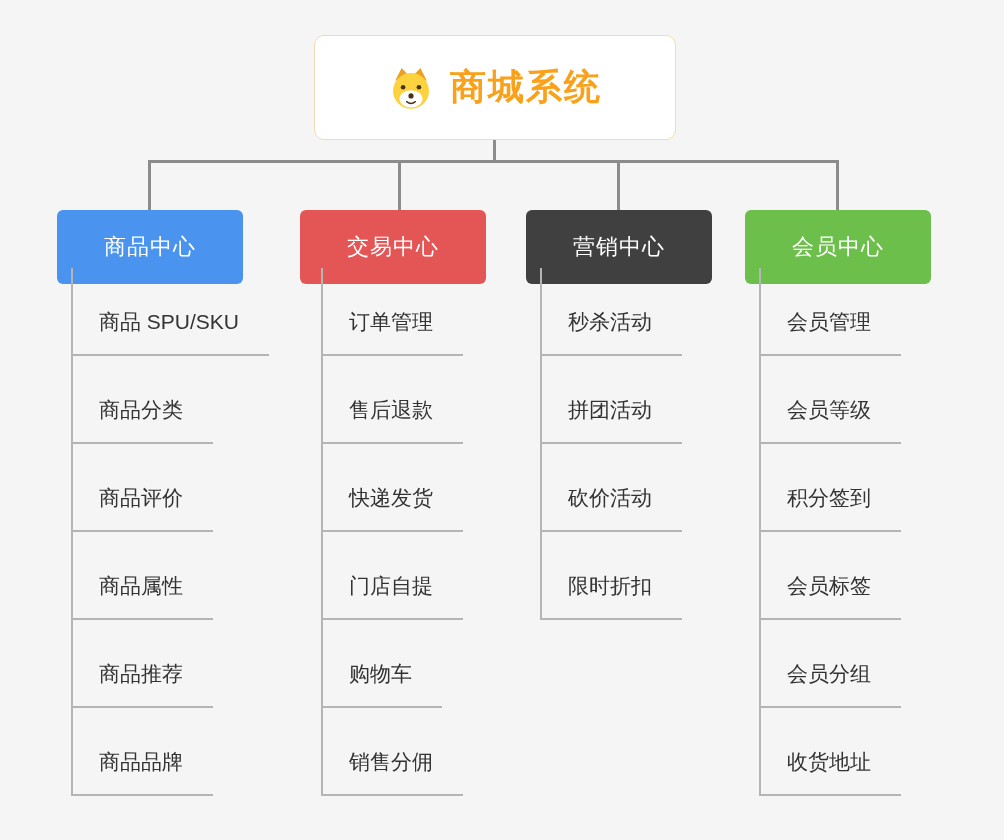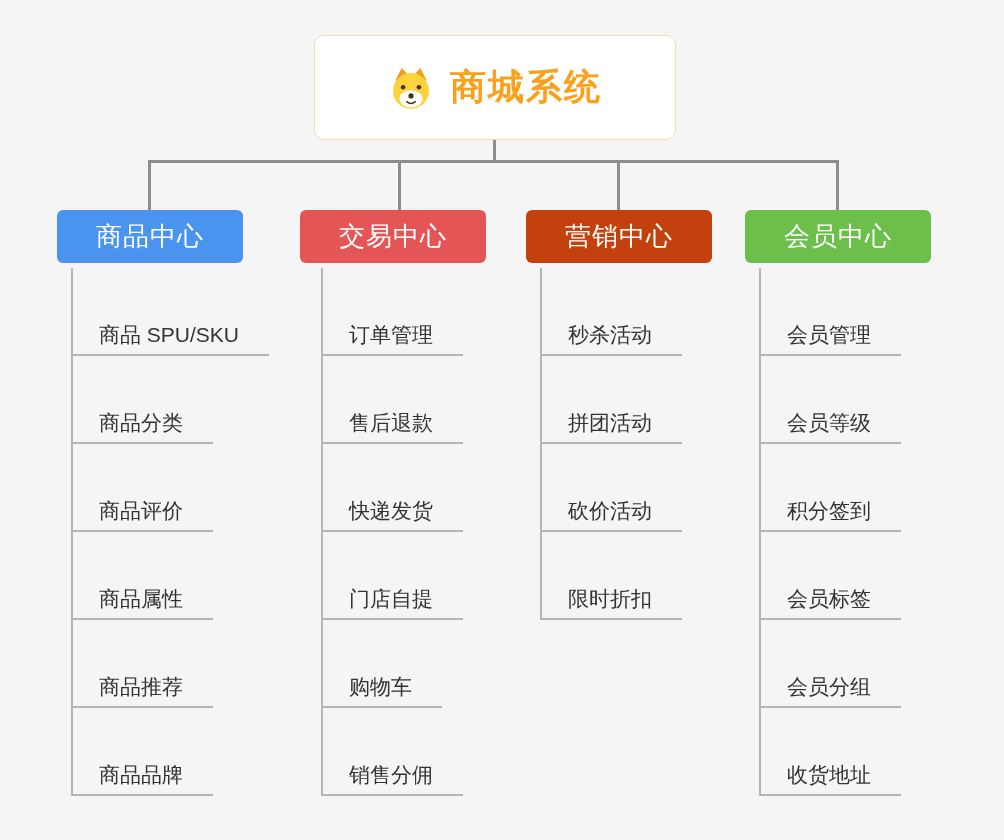--- a/index.html
+++ b/index.html
@@ -16,38 +16,38 @@
     box-sizing:border-box;
   }
   .root-title{
     font-size:36px;font-weight:600;color:#f9a11b;letter-spacing:2px;
   }
   .dog-icon{width:46px;height:46px;display:block;}
   
   .line{position:absolute;background:#8c8c8c;}
   
   .branch-box{
-    position:absolute;top:210px;width:186px;height:53px;border-radius:6px;
+    position:absolute;top:210px;width:186px;height:74px;border-radius:6px;
     display:flex;align-items:center;justify-content:center;
-    color:#ffffff;font-size:26px;letter-spacing:1px;
+    color:#ffffff;font-size:22px;letter-spacing:1px;
     box-sizing:border-box;
   }
   
   .child-column{
     position:absolute;top:268px;
     border-left:2px solid #b5b5b5;
   }
   .child{
     height:88px;display:flex;flex-direction:column;justify-content:flex-end;
     align-items:flex-start;
   }
   .child-label{
     display:inline-block;
     border-bottom:2px solid #b5b5b5;
-    padding:0 30px 5px 26px;
+    padding:0 30px 18px 26px;
     font-size:21px;color:#333333;
     white-space:nowrap;
     margin-top:28px;
   }
 </style>
 </head>
 <body>
 
 <div class="root-node">
   <svg class="dog-icon" viewBox="0 0 64 64" aria-hidden="true">
@@ -69,21 +69,21 @@
 <div class="line" style="left:398px;top:160px;width:3px;height:50px;"></div>
 <div class="line" style="left:617px;top:160px;width:3px;height:50px;"></div>
 <div class="line" style="left:836px;top:160px;width:3px;height:50px;"></div>
 
 <div class="branch-box" style="left: 57px; background: rgb(74, 148, 240);">
     <span>商品中心</span>
   </div>
 <div class="branch-box" style="left: 300px; background: rgb(228, 86, 86);">
     <span>交易中心</span>
   </div>
-<div class="branch-box" style="left: 526px; background: #c2410c;">
+<div class="branch-box" style="left: 526px; background: #404040;">
     <span>营销中心</span>
   </div>
 <div class="branch-box" style="left: 745px; background: rgb(108, 191, 75);">
     <span>会员中心</span>
   </div>
 
 <div class="child-column" style="left:71px;">
   <div class="child">
       <span class="child-label">商品 SPU/SKU</span>
     </div>

